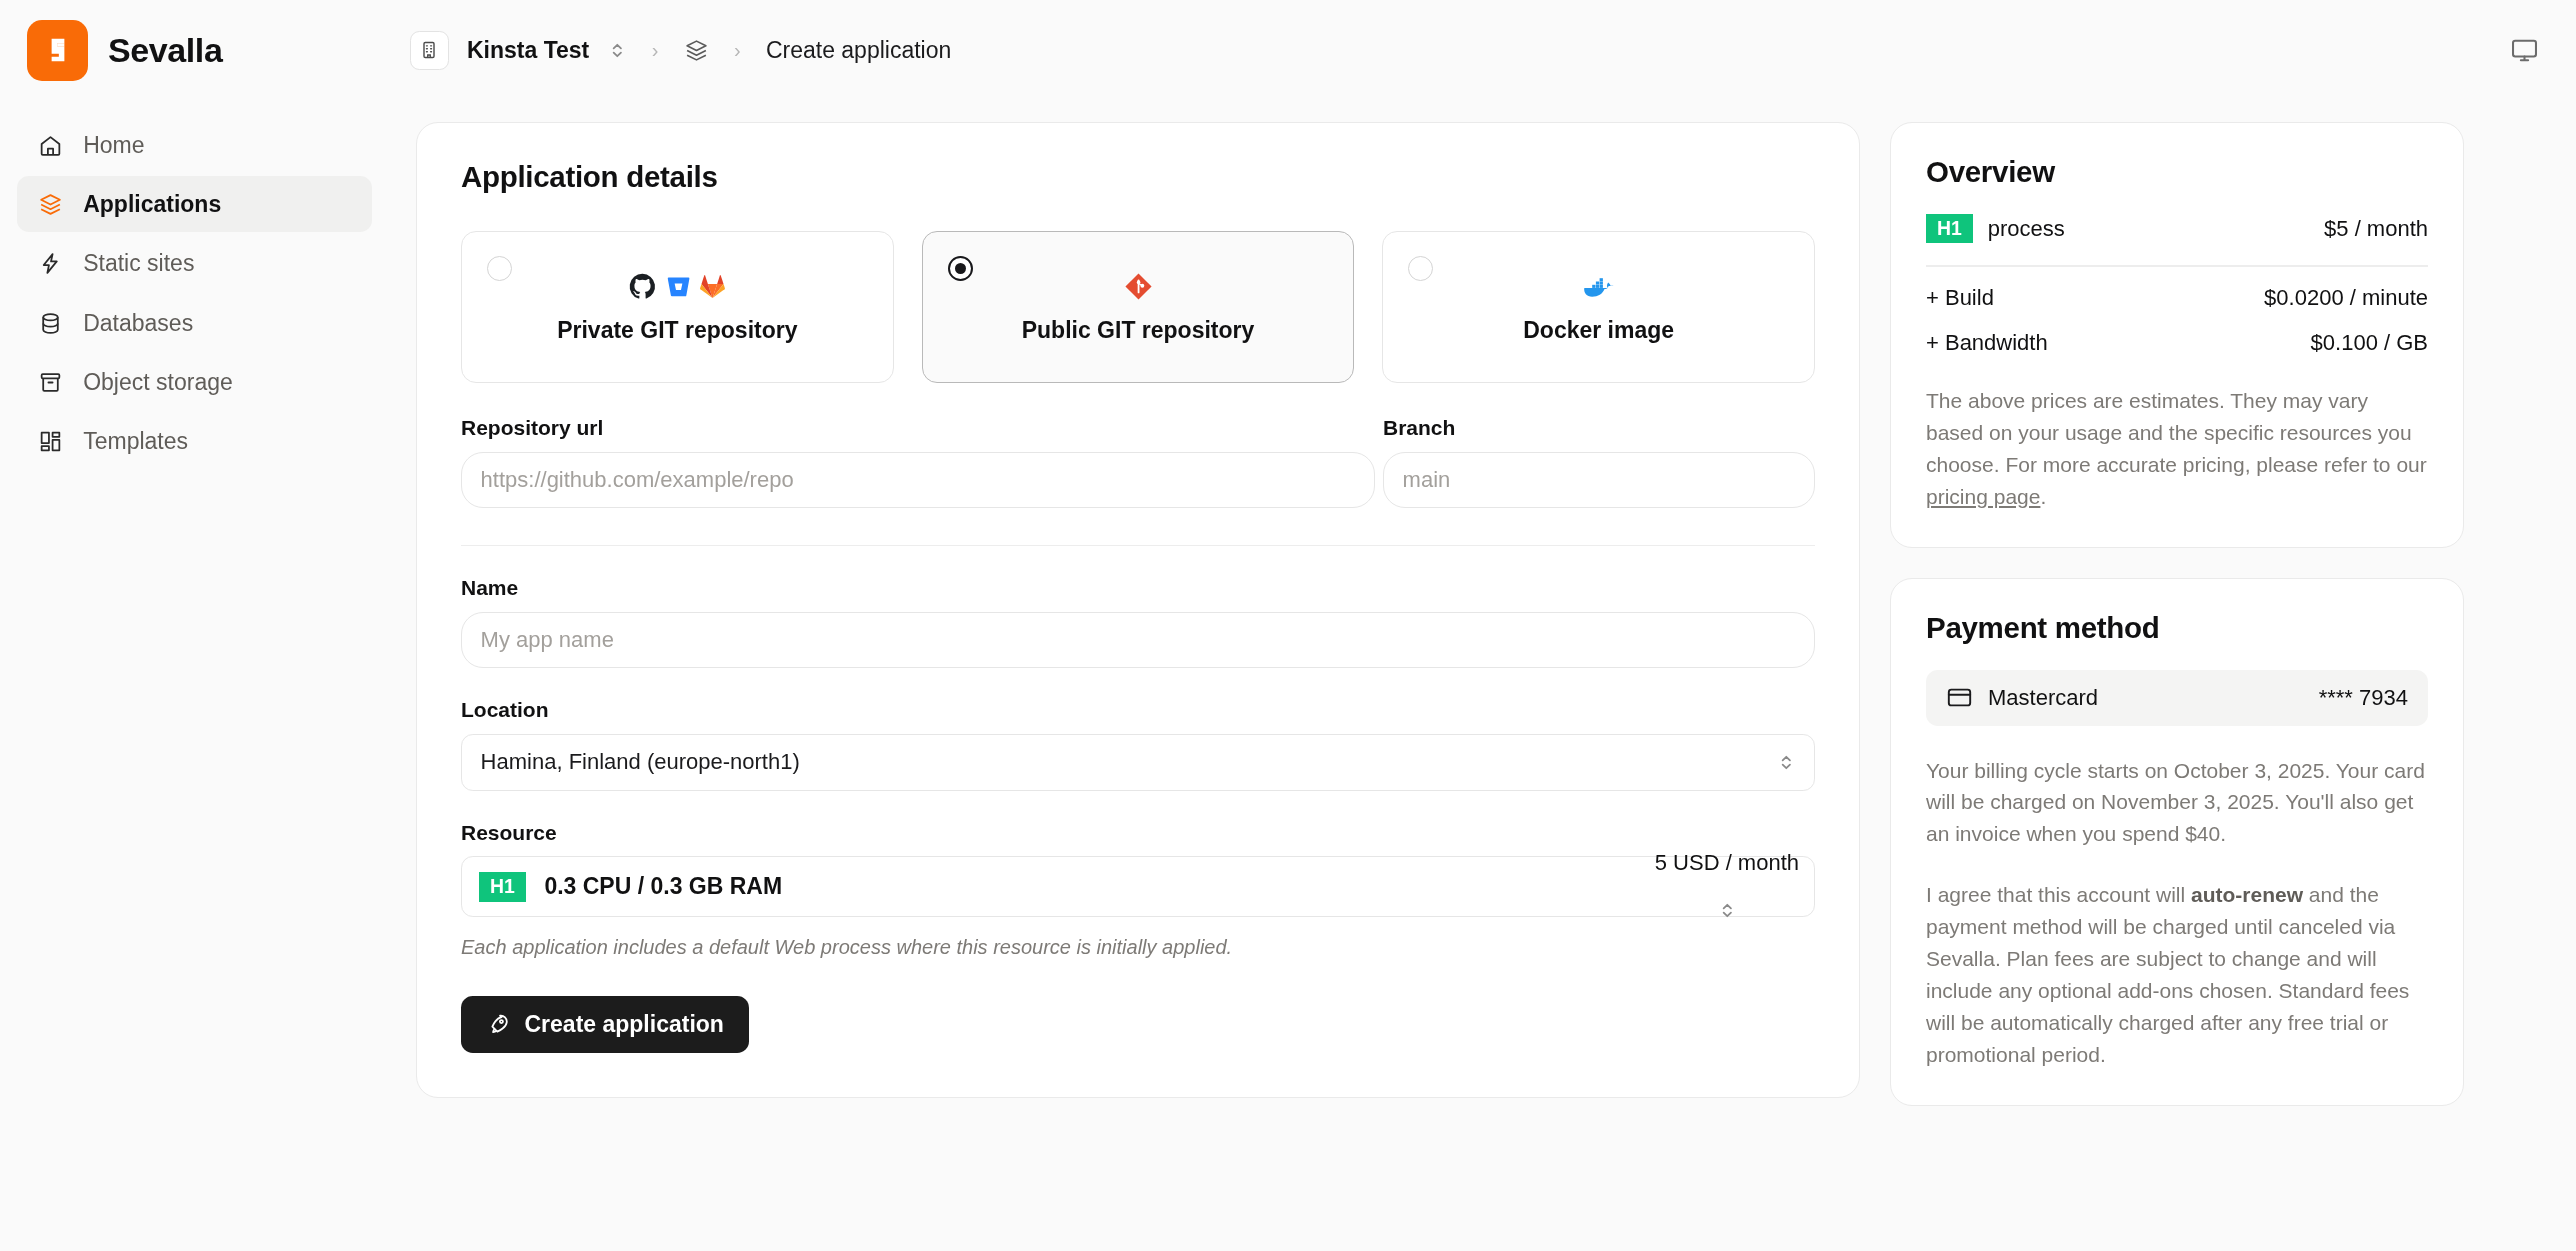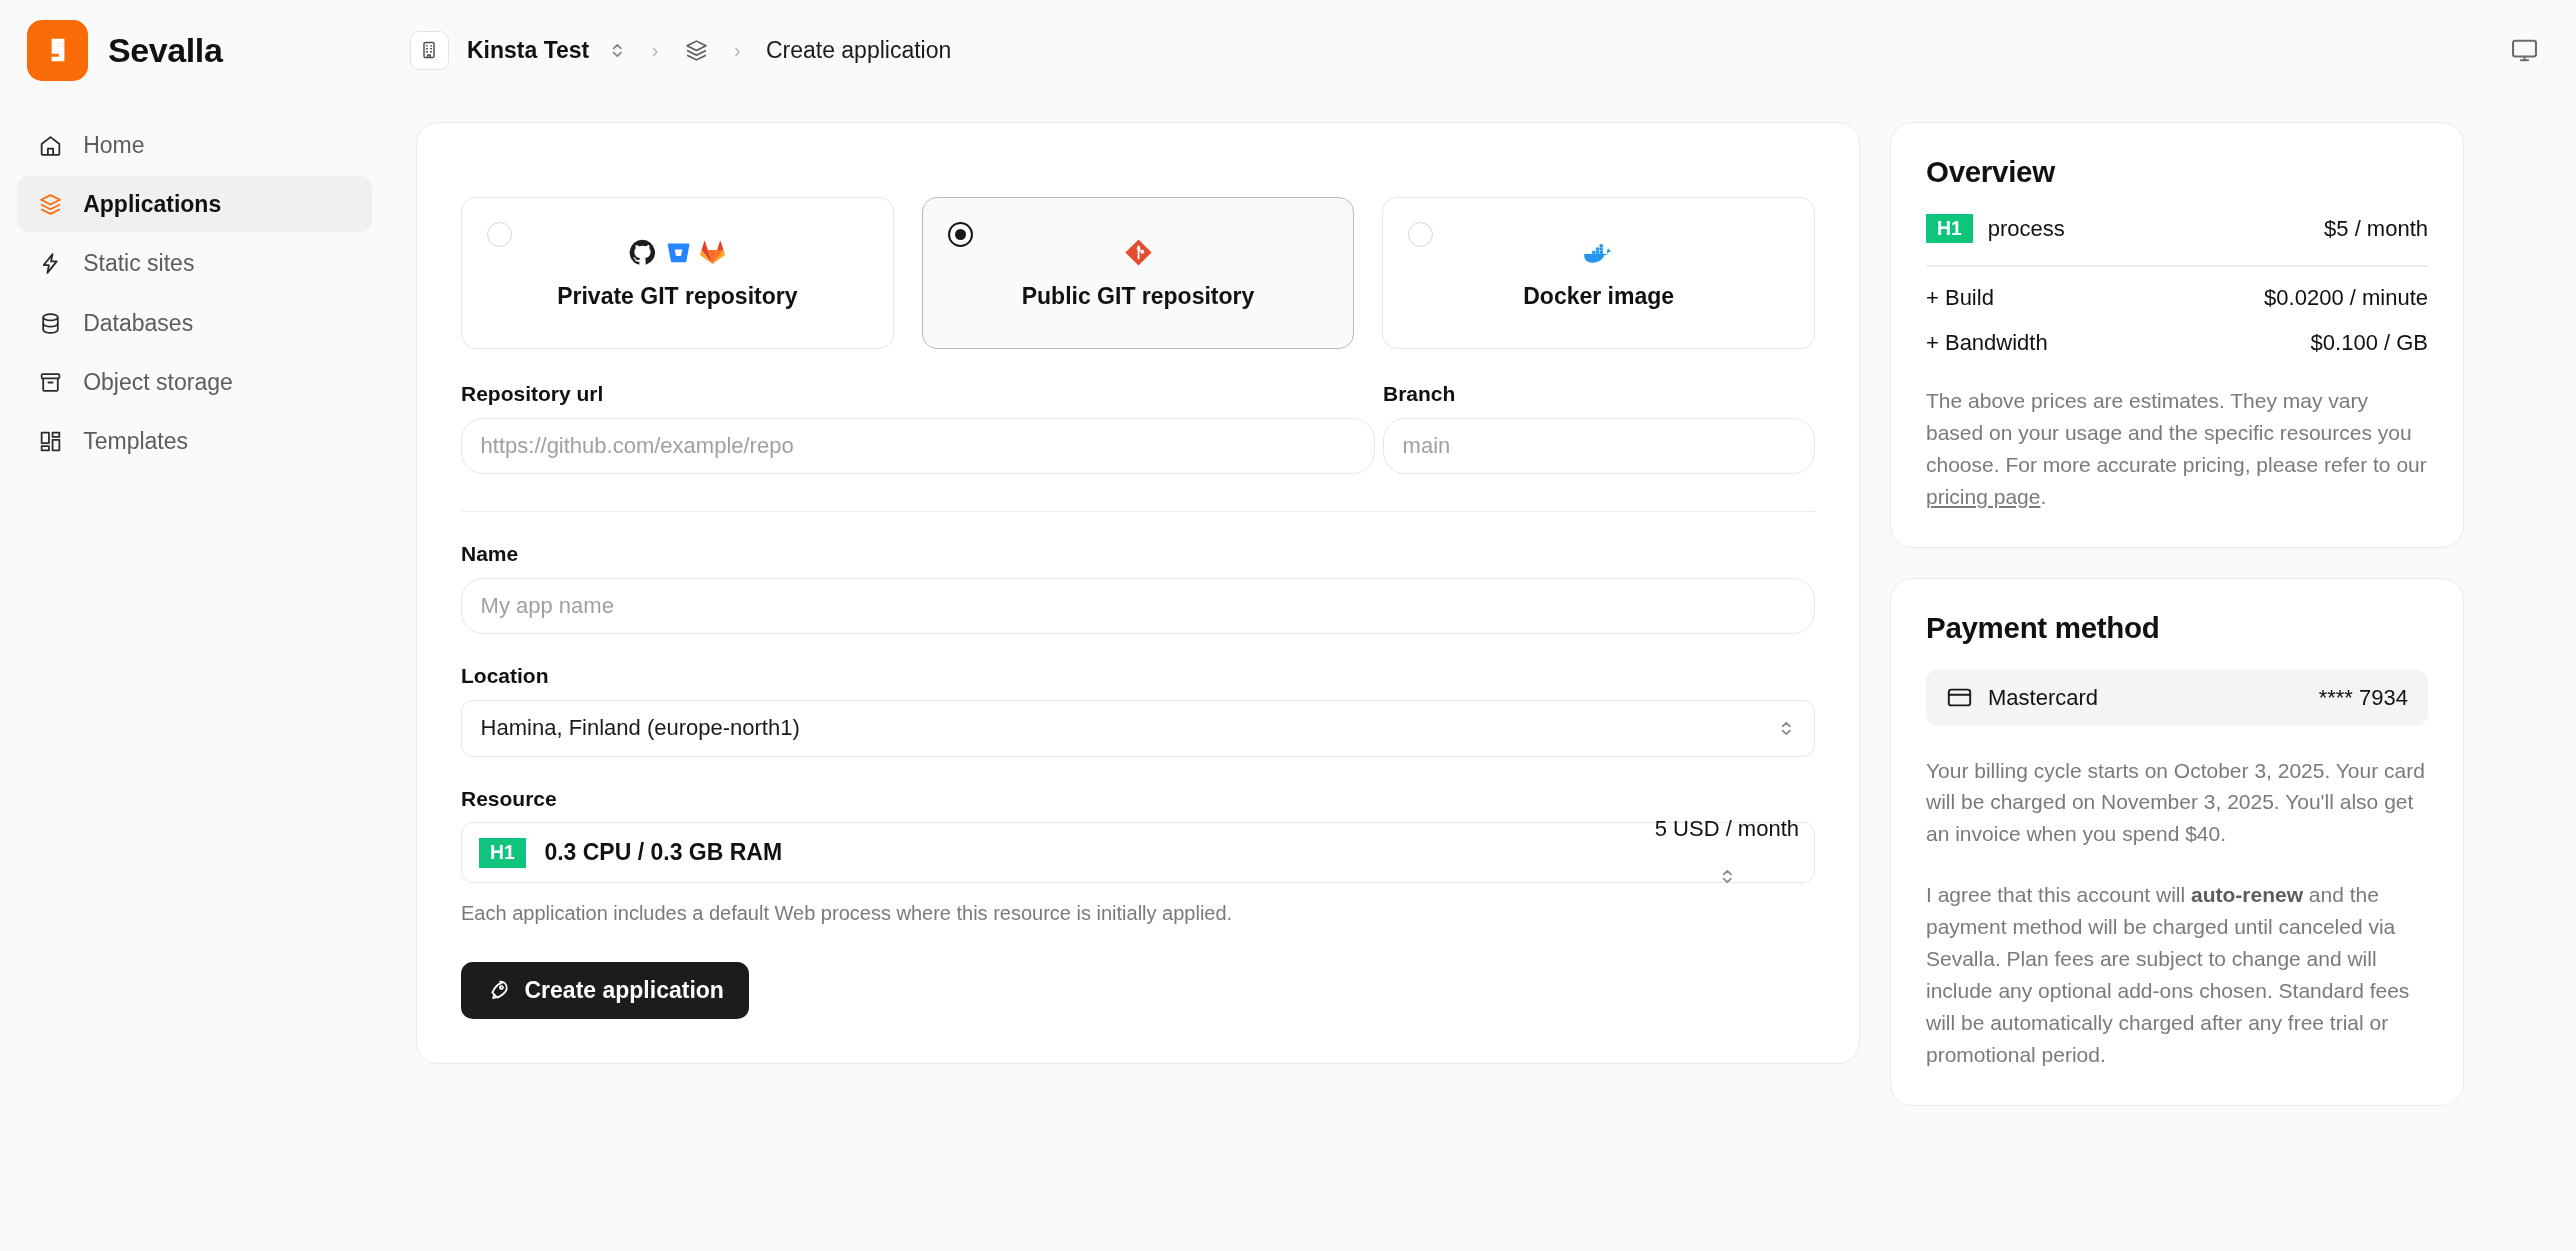--- a/index.html
+++ b/index.html
@@ -116,21 +116,21 @@
   .resource-box {
     height: 61px; border: 1.3px solid #e6e6e6; border-radius: 11.8px; background: #fff;
     display: flex; align-items: center; padding: 0 15px 0 17px; gap: 18.6px;
   }
   .badge-h1 {
     background: #0FC47C; color: #fff; font-size: 19.4px; font-weight: 700;
     border-radius: 0; padding: 5px 11px; line-height: 1;
   }
   .resource-name { font-size: 23px; font-weight: 600; color: #111112; }
   .resource-price { margin-left: auto; font-size: 22px; color: #111112; display: flex; align-items: center; gap: 22px; flex-direction: column; }
-  .helper { font-size: 20px; color: #7d7a76; margin-top: 6.7px; }
+  .helper { font-size: 20px; color: #7d7a76; margin-top: 6.7px; font-style: italic; }
 
   .cta {
     margin-top: 37px; display: inline-flex; align-items: center; gap: 13.5px;
     background: #1c1c1c; color: #fff; border: none; border-radius: 11.8px;
     height: 57px; padding: 0 25px; font-size: 23px; font-weight: 700;
     font-family: "Liberation Sans", sans-serif; width: fit-content; cursor: pointer;
   }
 
   
   .rail { flex: 0 0 574px; display: flex; flex-direction: column; gap: 30px; }
@@ -277,20 +277,21 @@
             <rect x="14" y="10.5" width="6.5" height="10"></rect>
           </svg>
         </span>
         <span>Templates</span>
       </div>
     </div>
 
     <div class="content">
 
       <div class="main-card">
+        <div class="card-title">Application details</div>
 
         
         <div class="radio-row">
 
           <div class="radio-card">
             <span class="radio-dot"></span>
             <span class="radio-icons">
               <svg width="29" height="29" viewBox="0 0 24 24">
                   <path fill="#1B1F23" d="M12 1.5A10.5 10.5 0 0 0 8.68 22c.53.1.72-.23.72-.5v-1.9c-2.93.64-3.55-1.4-3.55-1.4-.48-1.22-1.17-1.55-1.17-1.55-.96-.65.07-.64.07-.64 1.06.08 1.62 1.09 1.62 1.09.94 1.61 2.47 1.15 3.07.88.1-.68.37-1.15.67-1.41-2.34-.27-4.8-1.17-4.8-5.2 0-1.15.41-2.09 1.08-2.83-.11-.27-.47-1.34.1-2.8 0 0 .88-.28 2.88 1.08a10 10 0 0 1 5.24 0c2-1.36 2.88-1.08 2.88-1.08.57 1.46.21 2.53.1 2.8.67.74 1.08 1.68 1.08 2.83 0 4.04-2.47 4.93-4.82 5.19.38.33.72.97.72 1.96v2.9c0 .28.19.61.73.5A10.5 10.5 0 0 0 12 1.5"></path>
                 </svg>

